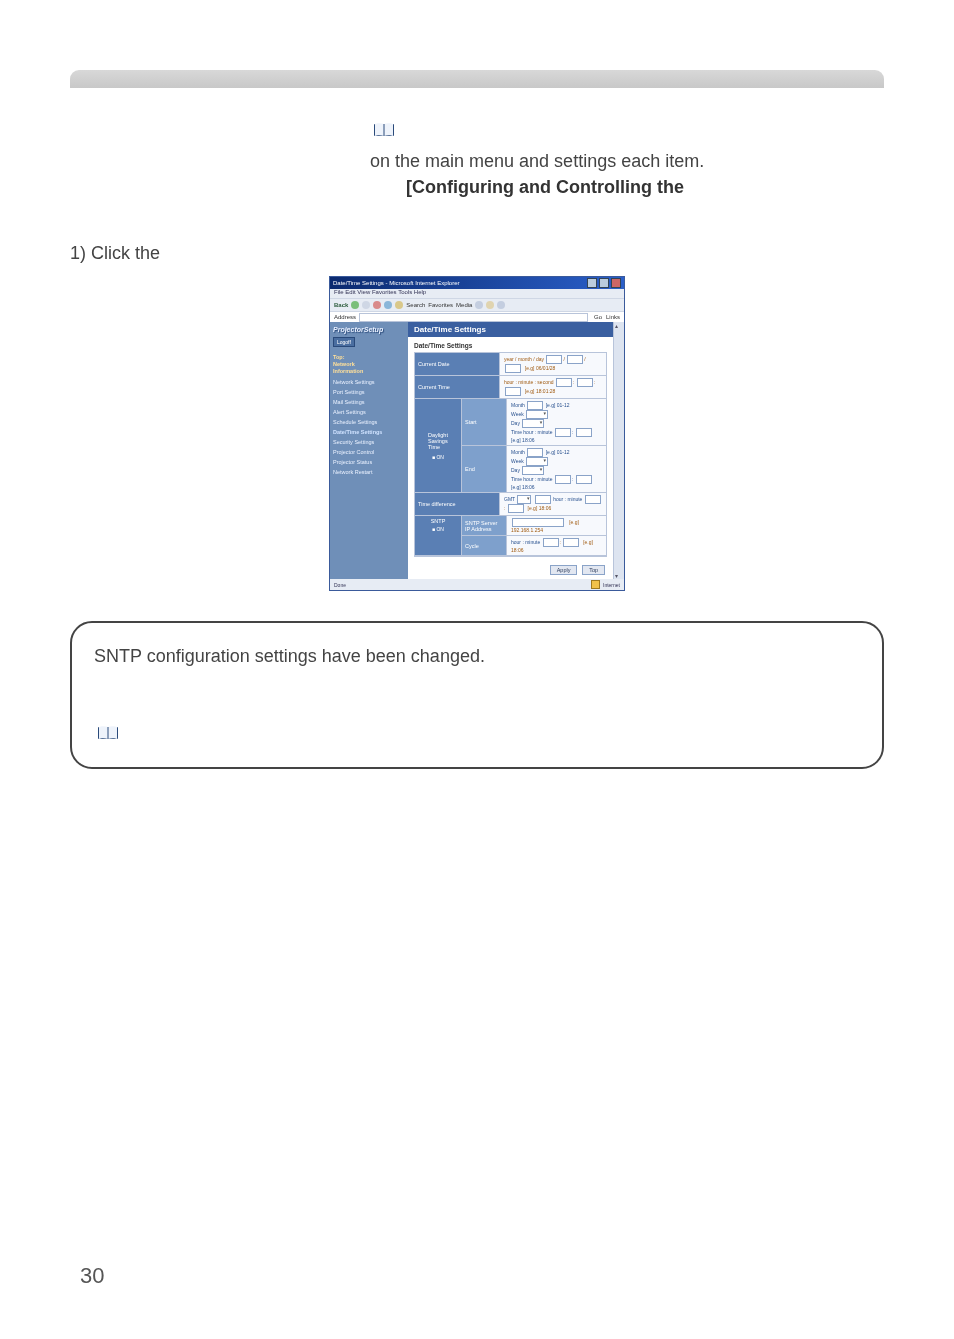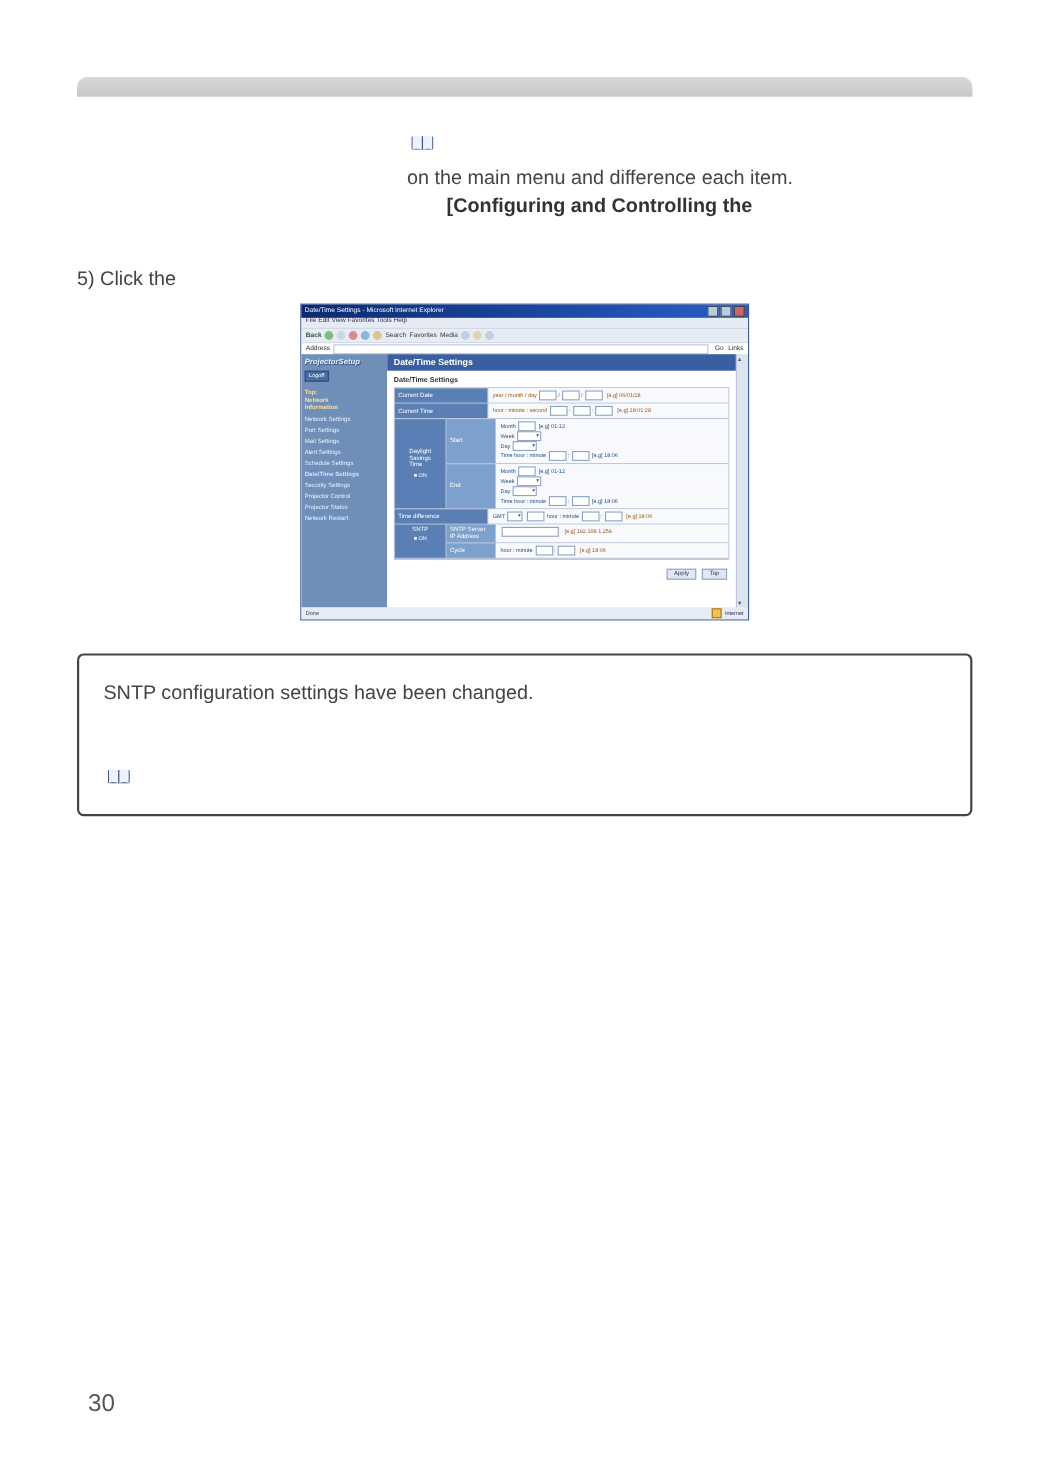--- a/index.html
+++ b/index.html
@@ -41,21 +41,21 @@
     margin-top: 6px;
   }
   .indent-right-line2 {
     padding-left: 336px;
   }
   .para2 {
     margin-top: 40px;
   }
   .screenshot {
     margin: 10px auto 30px auto;
-    width: 408px;
+    width: 296px;
   }
   
   .ss-window {
     border: 1px solid #3a5a9b;
     background: #e7ecf4;
     font-size: 6px;
     font-family: Verdana, Arial, sans-serif;
     color: #333;
   }
   .ss-titlebar {
@@ -169,21 +169,21 @@
   .ss-status .right{display:flex;align-items:center;gap:3px;}
   .ss-status .ico2{width:7px;height:7px;background:#f2c24a;border:1px solid #a07a20;display:inline-block;}
   .ss-scroll {
     width:10px;background:#dde4f0;border-left:1px solid #b8c4da;position:relative;
   }
   .ss-scroll::before{content:"▴";position:absolute;top:0;left:1px;font-size:6px;color:#556;}
   .ss-scroll::after{content:"▾";position:absolute;bottom:0;left:1px;font-size:6px;color:#556;}
 
   .note-box {
     border: 2px solid #444;
-    border-radius: 6px;
+    border-radius: 22px;
     padding: 20px 40px 22px 22px;
     margin-top: 18px;
     font-size: 18px;
     color: #444;
     line-height: 26px;
   }
   .note-box .row1 {
     margin-bottom: 50px;
   }
   .page-num {
@@ -206,28 +206,28 @@
       <svg width="20" height="16" viewBox="0 0 20 16">
         <rect x="0" y="2" width="20" height="12" rx="1" fill="#2a4a7a"></rect>
         <path d="M10 2 C7 1 3 1 1 2 V14 C3 13 7 13 10 14 Z" fill="#eef3fb"></path>
         <path d="M10 2 C13 1 17 1 19 2 V14 C17 13 13 13 10 14 Z" fill="#eef3fb"></path>
         <line x1="10" y1="2" x2="10" y2="14" stroke="#2a4a7a" stroke-width="1"></line>
       </svg>
     </span>
   </div>
 
   <div class="body-line indent-right">
-    <span>on the main menu and difference each item.</span>
+    <span>on the main menu and settings each item.</span>
   </div>
   <div class="body-line indent-right-line2">
     <span class="bold">[Configuring and Controlling the</span>
   </div>
 
   <div class="body-line para2">
-    <span>5) Click the</span>
+    <span>1) Click the</span>
   </div>
 
   <div class="screenshot">
     <div class="ss-window">
       <div class="ss-titlebar">
         <span>Date/Time Settings - Microsoft Internet Explorer</span>
         <span class="btns">
           <span></span>
           <span></span>
           <span style="background:#c66;"></span>

